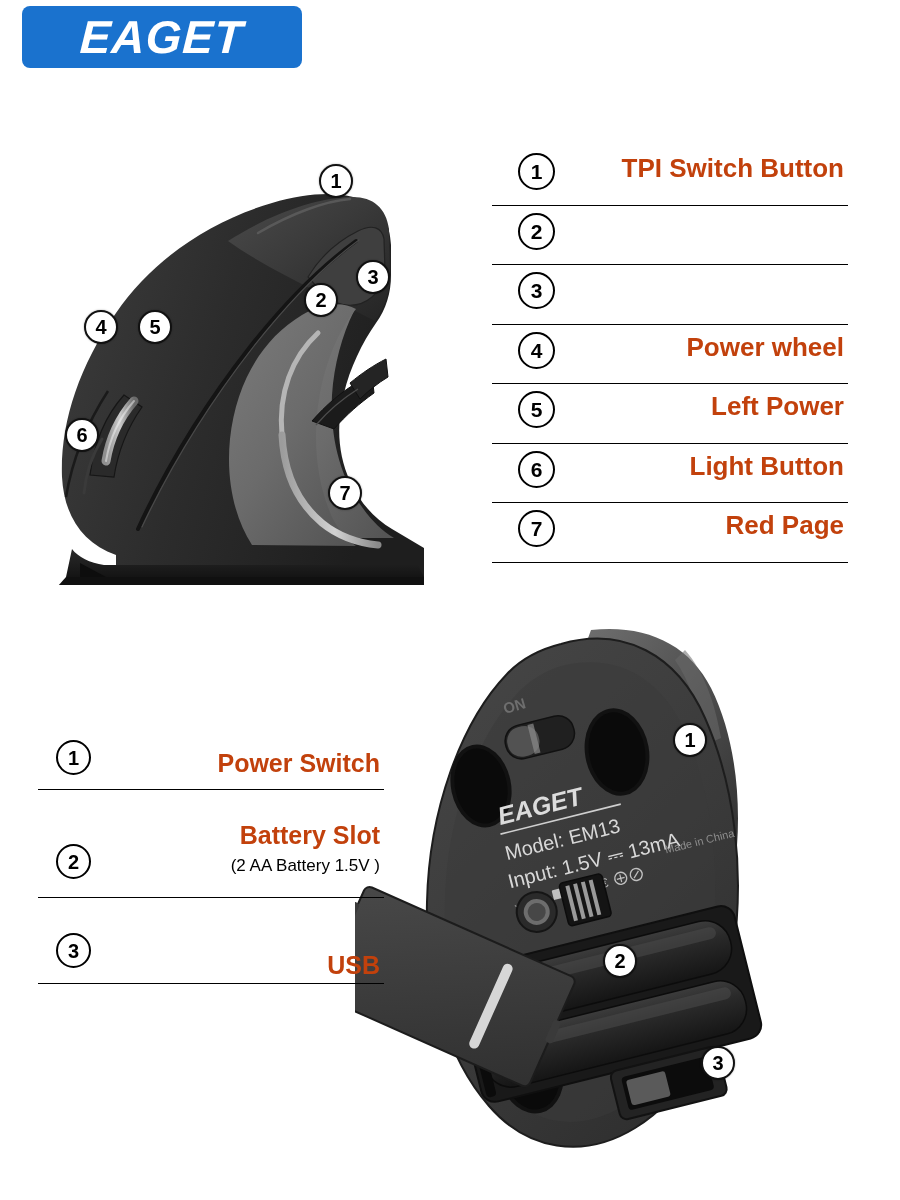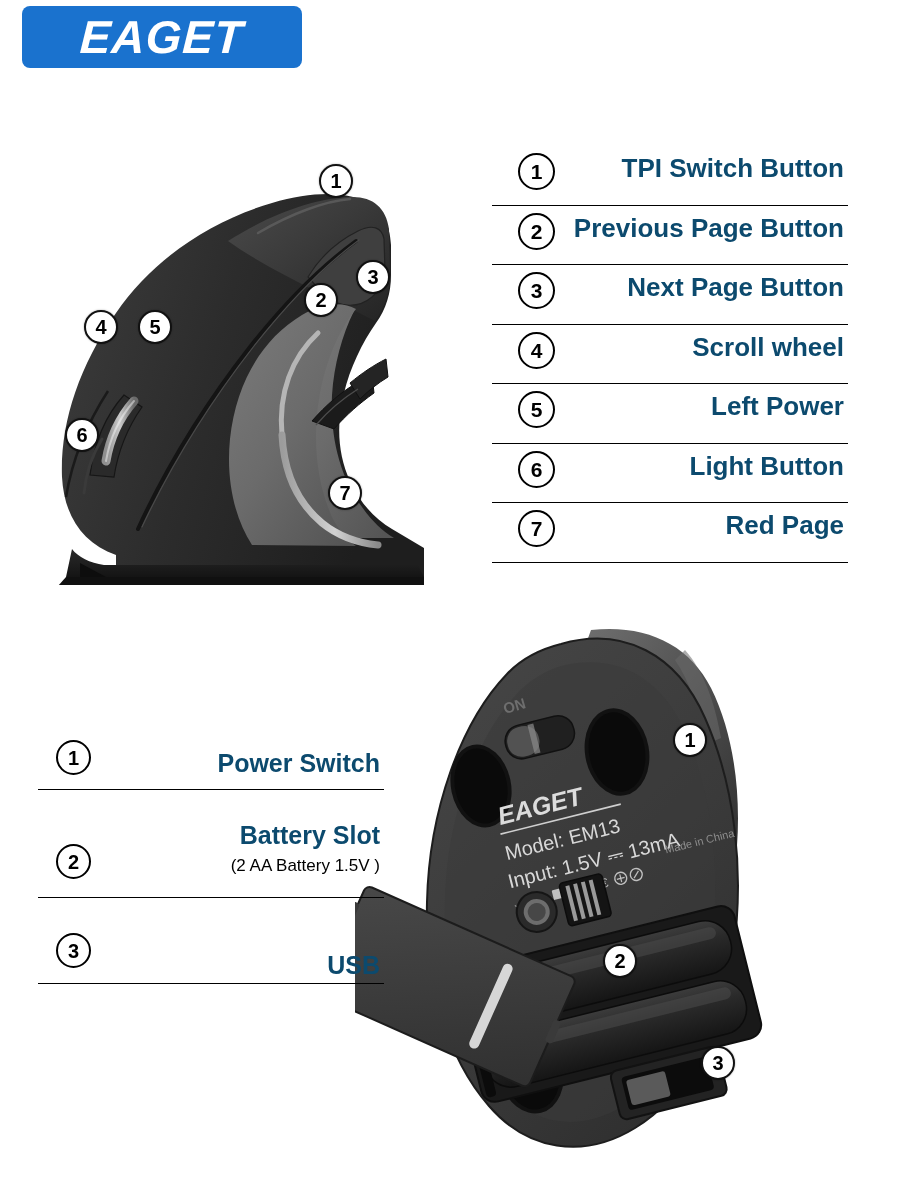--- a/index.html
+++ b/index.html
@@ -30,21 +30,21 @@
   .legend-rule{
     position:absolute; left:0; bottom:0; height:0;
     border-bottom:1.6px solid #000;
   }
   .num-circle{
     position:absolute; border:2px solid #000; border-radius:50%;
     background:#fff; display:flex; align-items:center; justify-content:center;
     font-weight:bold; color:#000; line-height:1;
   }
   .legend-label{
-    position:absolute; right:0; text-align:right; color:#0c4a6e;
+    position:absolute; right:0; text-align:right; color:#c2410c;
     font-weight:bold; line-height:1.05; white-space:nowrap;
   }
   .legend-sub{
     position:absolute; right:0; text-align:right; color:#000;
     font-weight:normal; white-space:nowrap;
   }
 
   
   #legend-top{ left:492px; top:146px; width:356px; height:418px; }
   #legend-top .legend-row{ height:59.5px; }
@@ -324,33 +324,31 @@
   <div class="legend" id="legend-top">
 
     <div class="legend-row" style="position:absolute; left:0; top:0;   width:356px;">
       <div class="num-circle">1</div>
       <div class="legend-label">TPI Switch Button</div>
       <div class="legend-rule"></div>
     </div>
 
     <div class="legend-row" style="position:absolute; left:0; top:59.5px; width:356px;">
       <div class="num-circle">2</div>
-      <div class="legend-label">Previous Page Button</div>
       <div class="legend-rule"></div>
     </div>
 
     <div class="legend-row" style="position:absolute; left:0; top:119px; width:356px;">
       <div class="num-circle">3</div>
-      <div class="legend-label">Next Page Button</div>
       <div class="legend-rule"></div>
     </div>
 
     <div class="legend-row" style="position:absolute; left:0; top:178.5px; width:356px;">
       <div class="num-circle">4</div>
-      <div class="legend-label">Scroll wheel</div>
+      <div class="legend-label">Power wheel</div>
       <div class="legend-rule"></div>
     </div>
 
     <div class="legend-row" style="position:absolute; left:0; top:238px; width:356px;">
       <div class="num-circle">5</div>
       <div class="legend-label">Left Power</div>
       <div class="legend-rule"></div>
     </div>
 
     <div class="legend-row" style="position:absolute; left:0; top:297.5px; width:356px;">

